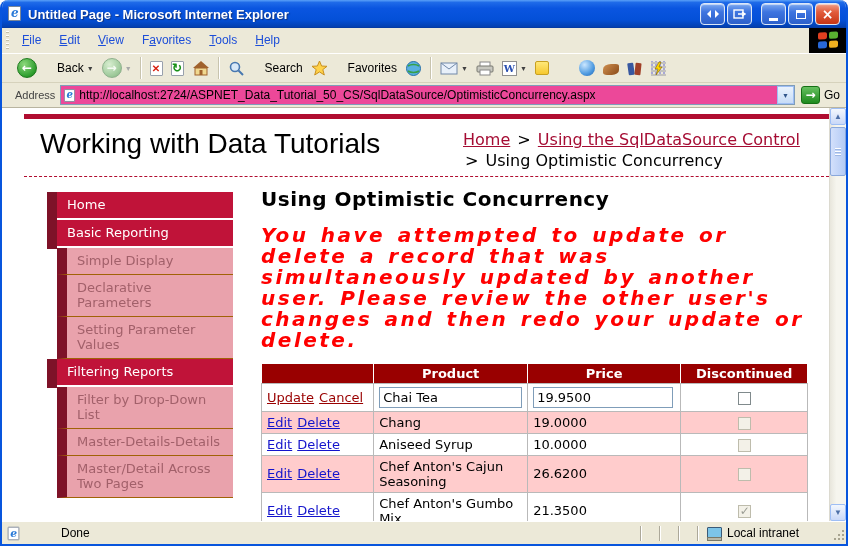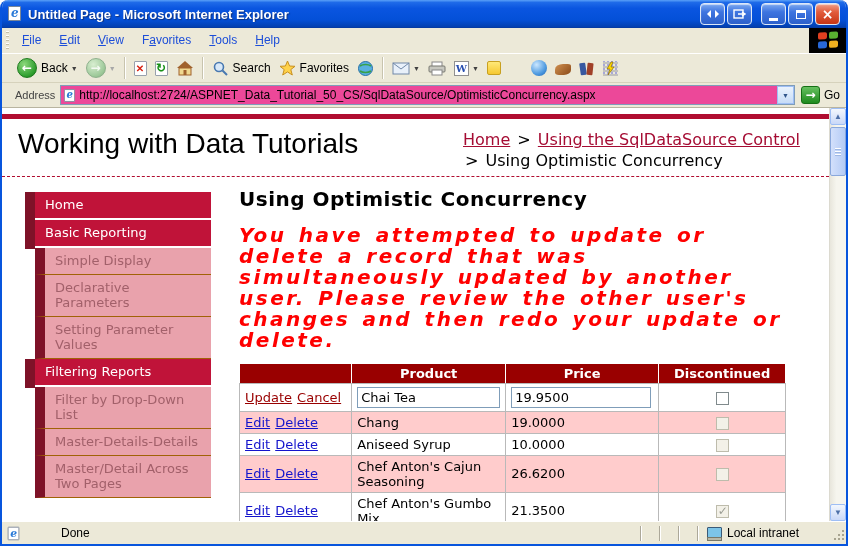--- a/index.html
+++ b/index.html
@@ -42,21 +42,21 @@
           gap:2px; transform:skewY(-4deg); }
   .flag i { border-radius:2px; }
   .flag .r{background:#E04020}.flag .g{background:#58B030}.flag .b{background:#2868D8}.flag .y{background:#F0B020}
 
   
   .toolbar { height:30px; flex:0 0 30px; background:#ECE9D8; border-top:1px solid #FFFFFF;
              border-bottom:1px solid #D6D2BC; display:flex; align-items:center; }
   .tsep { width:2px; height:22px; margin:0 4px;
           background:linear-gradient(90deg,#C8C4AE 0 1px,#fff 1px 2px); }
   .tbit { display:flex; align-items:center; padding:0 4px; }
-  .tlabel { font-size:12px; margin-left:4px; color:#000; }
+  .tlabel { font-size:12px; margin-left:20px; color:#000; }
   .caret { font-size:7px; color:#404040; margin-left:3px; }
   .navc { width:20px; height:20px; border-radius:50%; display:flex; align-items:center; justify-content:center;
           color:#fff; font:bold 12px "DejaVu Sans", sans-serif;
           background:radial-gradient(circle at 35% 30%,#8CD87C,#2E9E2E 70%,#157015); border:1px solid #1E7A1E;}
   .navc.dis { background:radial-gradient(circle at 35% 30%,#D8EED0,#9CC898 70%,#7AA878); border-color:#8EB08C; color:#F4FAF2; }
   .doc { width:13px; height:15px; background:#fff; border:1px solid #98A0AC; border-radius:1px;
          display:flex; align-items:center; justify-content:center; font-size:10px; }
   .doc.stop { color:#D82010; font-weight:bold; }
   .doc.refresh { color:#189018; font-weight:bold; font-size:12px; }
   .sphere { width:16px; height:16px; border-radius:50%;
@@ -88,21 +88,21 @@
   .adrop { width:17px; height:18px; background:linear-gradient(180deg,#EAF3FD,#C7DCF7); border:1px solid #9EBEF5;
            display:flex; align-items:center; justify-content:center; font-size:7px; color:#30558A; }
   .gowrap { display:flex; align-items:center; padding:0 6px 0 6px; }
   .gobtn { width:19px; height:18px; border-radius:3px; margin-right:4px;
            background:linear-gradient(180deg,#66C060,#1E8A1E); border:1px solid #157015;
            color:#fff; font:bold 12px "DejaVu Sans", sans-serif; display:flex; align-items:center; justify-content:center; }
   .golabel { font-size:12px; color:#000; }
 
   
   .viewport { flex:1; display:flex; background:#fff; min-height:0; }
-  .content { width:827px; overflow:hidden; position:relative; font-family:"DejaVu Sans", sans-serif; }
+  .content { width:827px; overflow:hidden; position:relative; font-family:"DejaVu Sans", sans-serif;margin-left:22px; }
 
   .redbar { height:5px; background:#B00D30; margin-top:6px; }
   .phead { display:flex; align-items:flex-start; padding:5px 14px 4px 16px;
            border-bottom:1px dashed #B00D30; }
   .site-title { font-family:"Liberation Sans", sans-serif; font-size:28px; color:#000; letter-spacing:0;
                 flex:1; padding-top:4px; }
   .breadcrumb { width:352px; font-size:16px; font-weight:normal; color:#000; line-height:1.3; padding-top:6px; }
   .breadcrumb a { color:#A50C33; text-decoration:underline; }
   .bc-sep { padding:0 2px; }
 

